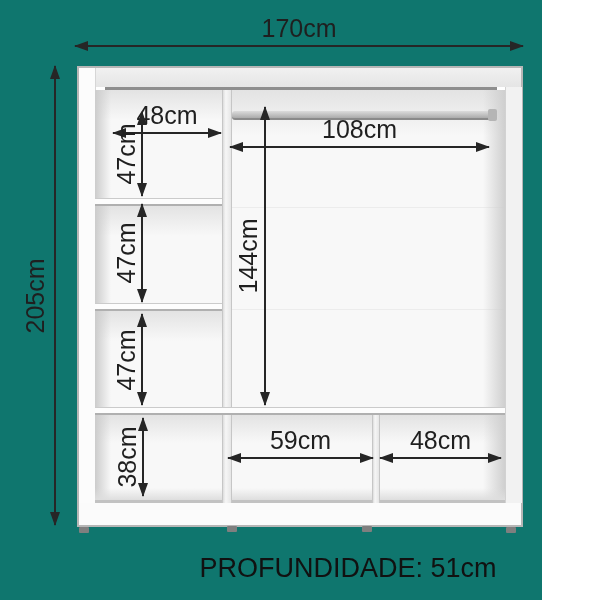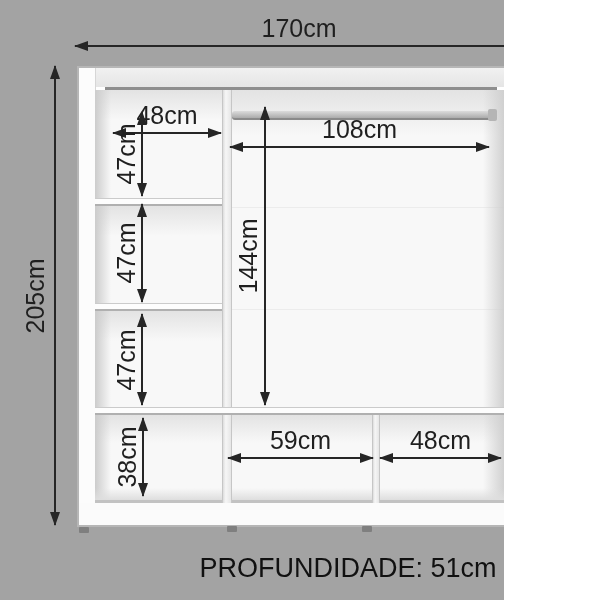--- a/index.html
+++ b/index.html
@@ -1,17 +1,17 @@
 <!DOCTYPE html>
 <html><head>
 <meta charset="utf-8">
 <style>
   html,body{margin:0;padding:0;background:#fff;}
   .canvas{
-    position:relative;width:504px;height:600px;background:#a3a3a3;overflow:hidden;
+    position:relative;width:542px;height:600px;background:#0f766e;overflow:hidden;
     font-family:"Liberation Sans",sans-serif;color:#1f1f1f;
     --dim:#262626;
   }
   
   .abs{position:absolute;}
   .cab-outer{left:77px;top:66px;width:446px;height:461px;border:2px solid #b6b6b6;background:#fff;box-sizing:border-box;}
   .top-band{left:79px;top:68px;width:442px;height:19px;background:linear-gradient(180deg,#f1f1f1,#e5e5e5);}
   .top-shadow{left:105px;top:87px;width:392px;height:3px;background:#8e8e8e;}
   .left-panel{left:79px;top:68px;width:16px;height:435px;background:#fcfcfc;border-right:1px solid #d6d6d6;}
   .right-panel{left:505px;top:87px;width:16px;height:416px;background:#f2f2f2;border-left:1px solid #d2d2d2;}

